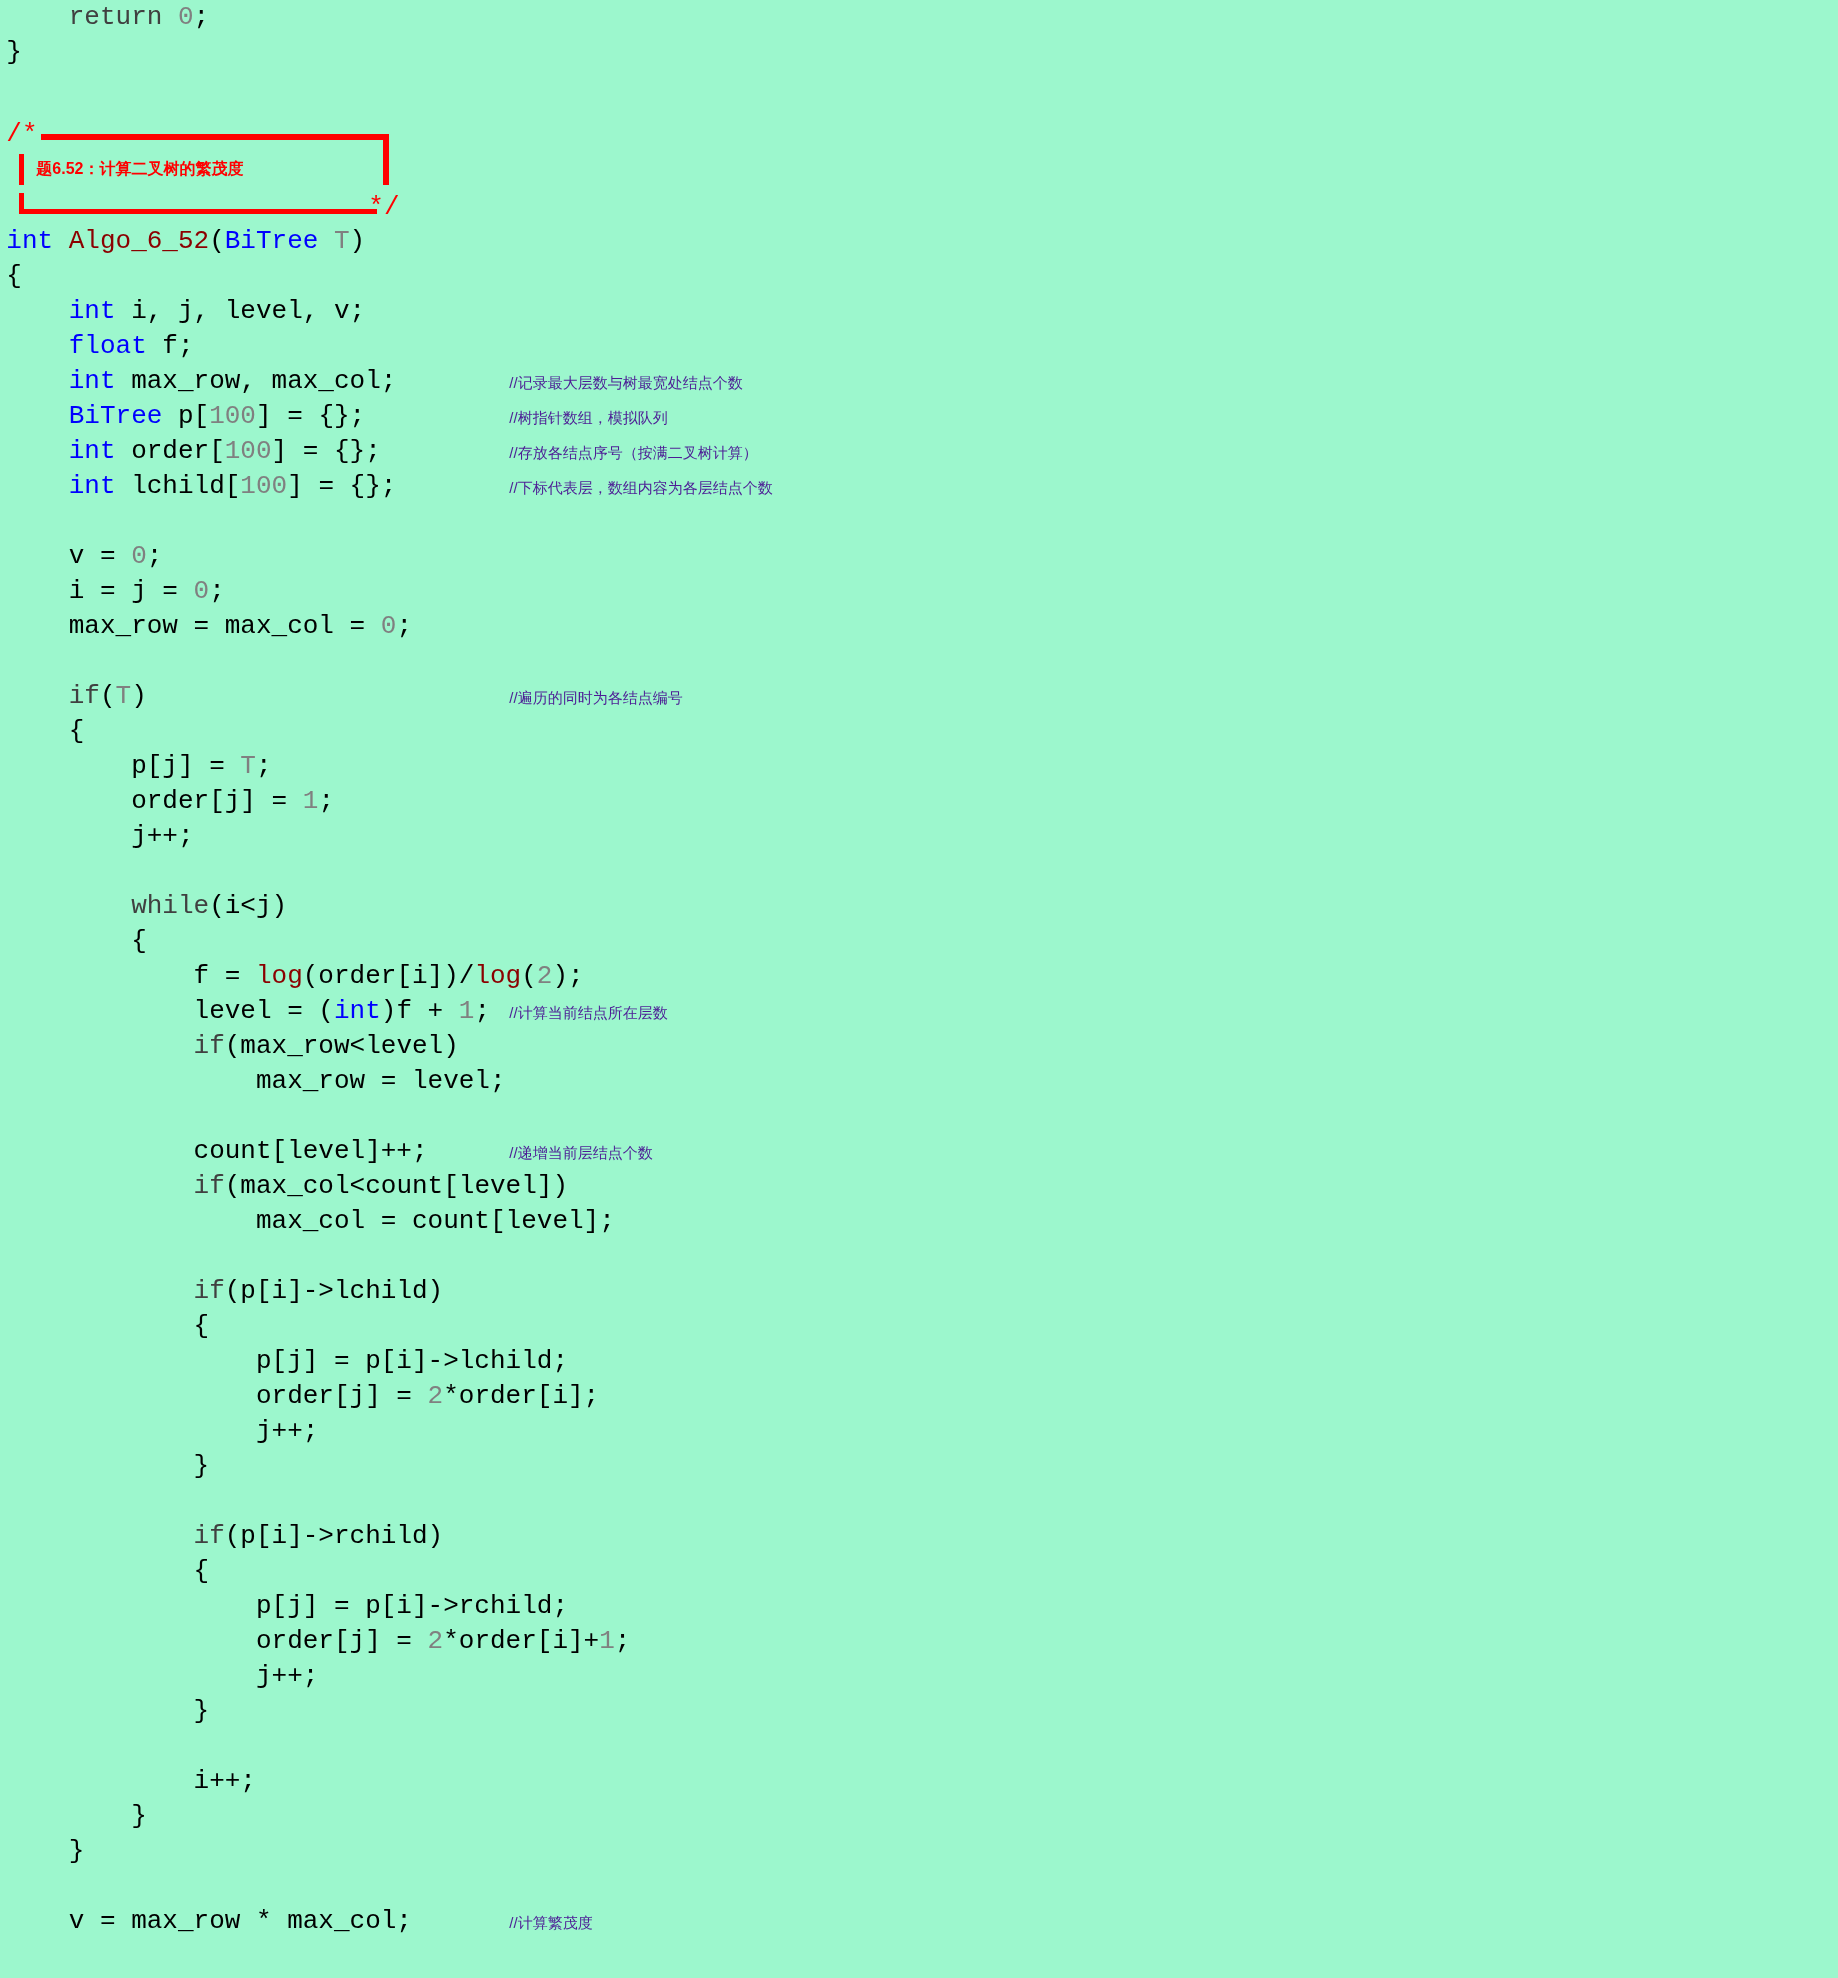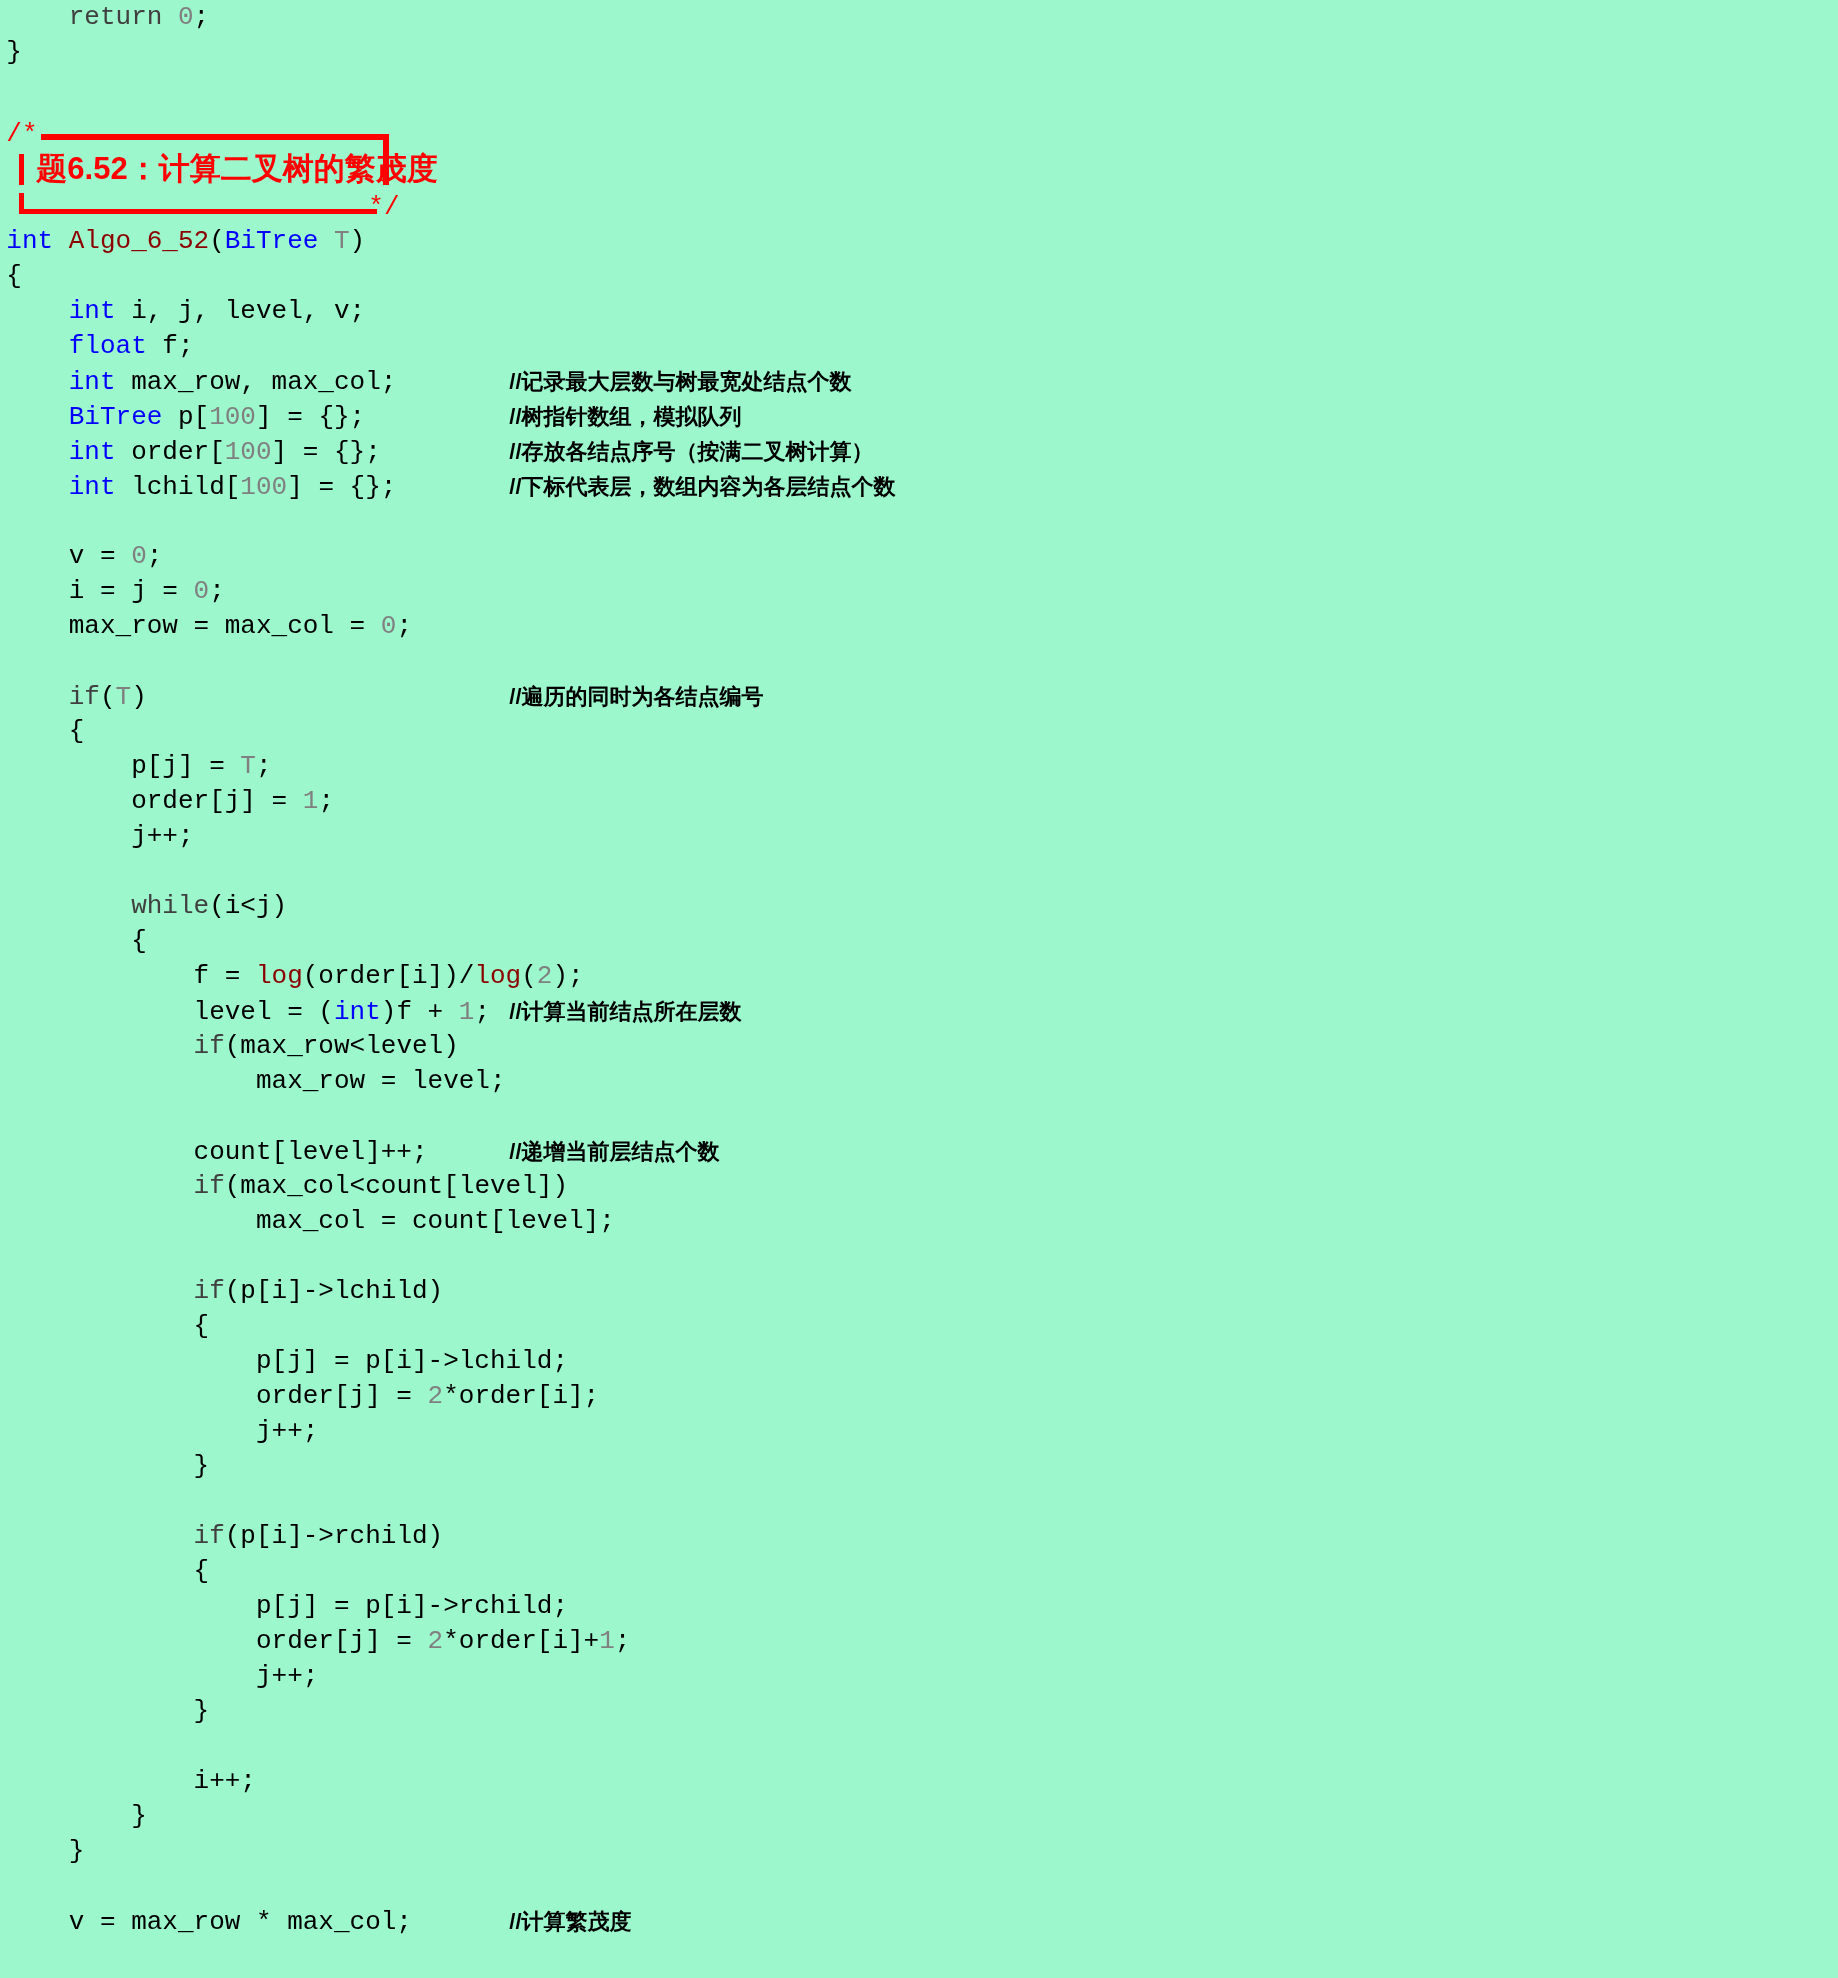--- a/index.html
+++ b/index.html
@@ -32,21 +32,21 @@
   .code-line .seg {
     white-space: pre;
   }
   
   .kw        { color: #0000ff; }      
   .ctrl      { color: #404040; }      
   .fn        { color: #8b0000; margin-top: 44px; }      
   .num       { color: #808080; }      
   .param     { color: #808080; }      
   .plain     { color: #000000; }
-  .cmt       { color: #000000; font-family: "Liberation Sans","DejaVu Sans",sans-serif; font-weight: bold; font-size: 22px; }
+  .cmt       { color: #4c1d95; font-family: "Liberation Sans","DejaVu Sans",sans-serif; font-weight: normal; font-size: 15px; }
   .cmt-col   { display: inline-block; }
 
   
   #banner-block {
     position: relative;
     padding-left: 6.3px;
   }
   .banner-top {
     position: relative;
     height: 30px;
@@ -94,21 +94,21 @@
     width: 5.5px;
     height: 31px;
     background: #ff0000;
   }
   .banner-text {
     position: absolute;
     left: 30px;
     top: -1.6px;
     font-family: "Liberation Sans", "DejaVu Sans", sans-serif;
     font-weight: bold;
-    font-size: 31px;
+    font-size: 16px;
     line-height: 36px;
     color: #ff0000;
     white-space: pre;
   }
   .banner-bot {
     position: relative;
     height: 31px;
   }
   .banner-corner-l {
     position: absolute;

